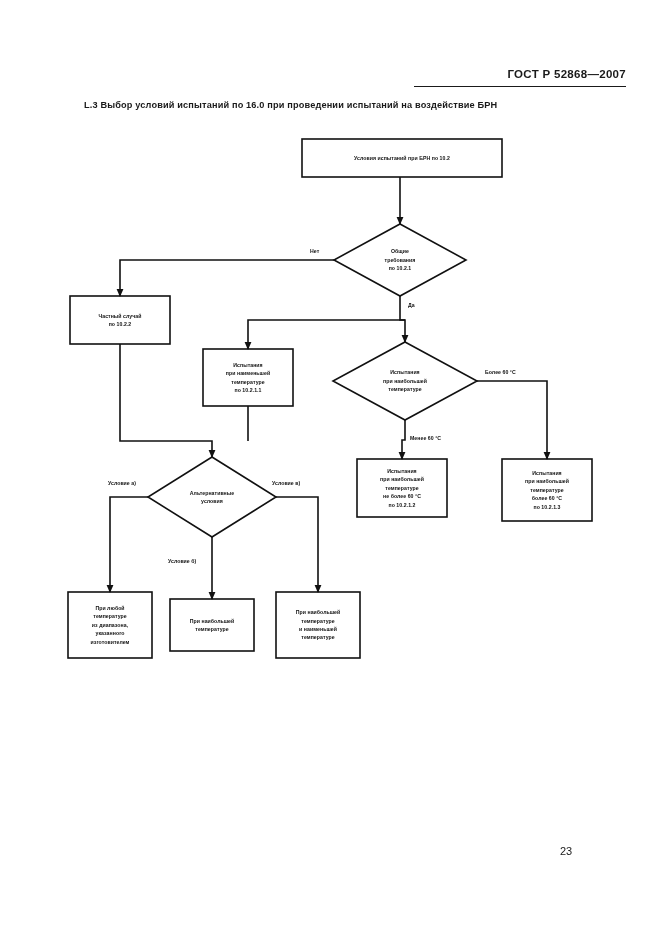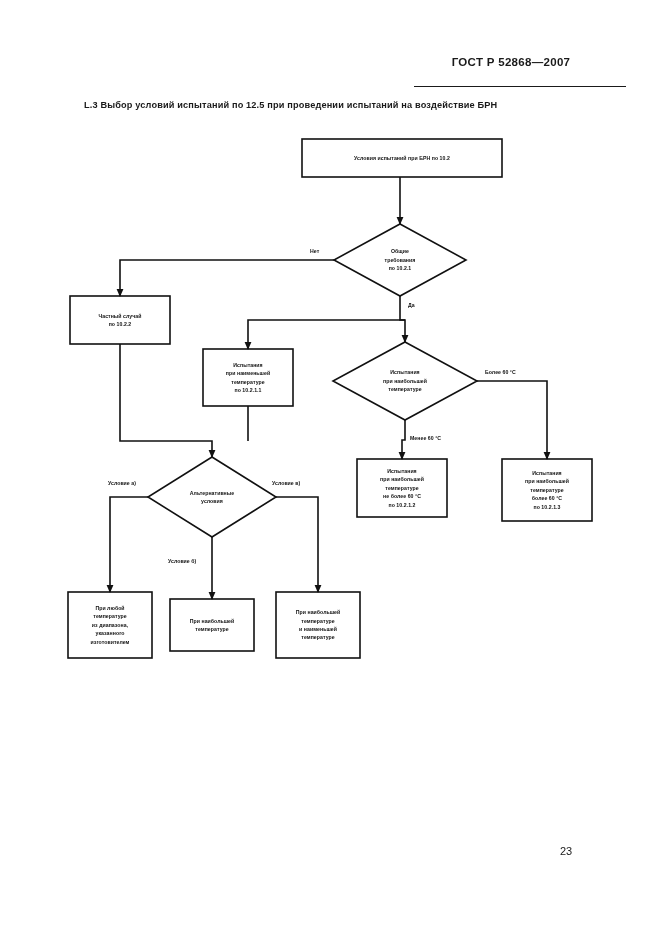--- a/index.html
+++ b/index.html
@@ -25,23 +25,23 @@
     position: absolute;
     left: 414px;
     top: 86px;
     width: 212px;
     height: 0;
     border-top: 1px solid #1a1a1a;
   }
   #doc-header {
     position: absolute;
     left: 396px;
-    top: 56px;
+    top: 68px;
     width: 230px;
-    text-align: center;
+    text-align: right;
     font-size: 11.5px;
     font-weight: bold;
     letter-spacing: 0.3px;
   }
 
   
   #clause-title {
     position: absolute;
     left: 84px;
     top: 100px;
@@ -99,21 +99,21 @@
   }
 </style>
 </head>
 <body>
 
 <div id="page">
 
   <div class="header-rule"></div>
   <div id="doc-header">ГОСТ Р 52868—2007</div>
 
-  <div id="clause-title">L.3  Выбор условий испытаний по 12.5 при проведении испытаний на воздействие БРН</div>
+  <div id="clause-title">L.3  Выбор условий испытаний по 16.0 при проведении испытаний на воздействие БРН</div>
 
   <div id="flowchart">
 
     <svg id="flow-svg" width="662" height="936" viewBox="0 0 662 936" xmlns="http://www.w3.org/2000/svg">
       <g fill="none" stroke="#111111" stroke-width="1.6">
 
         
         <rect x="302" y="139" width="200" height="38" fill="#ffffff"></rect>
 
         <polygon points="400,224 466,260 400,296 334,260" fill="#ffffff"></polygon>

